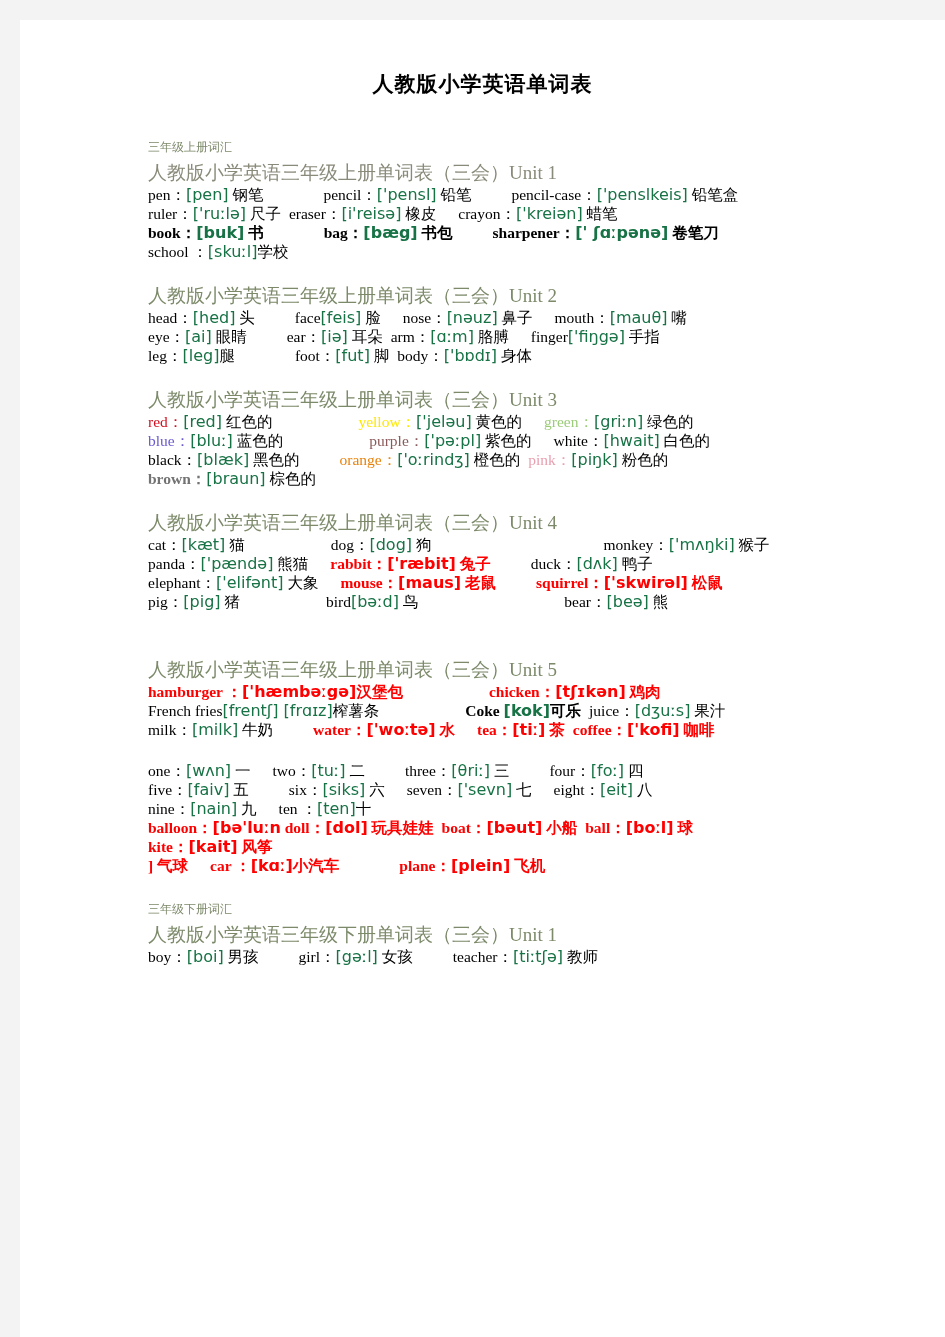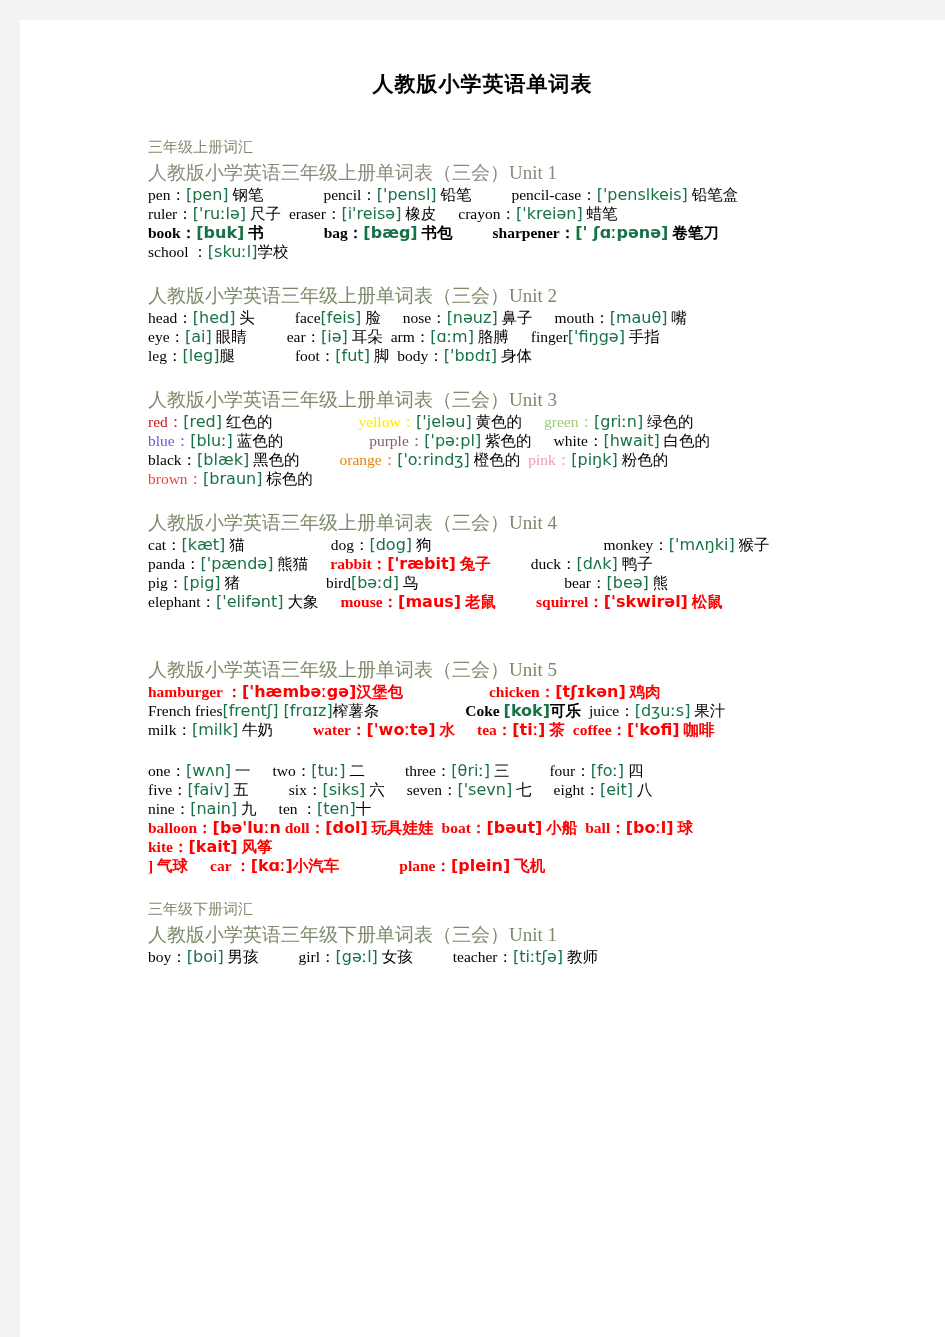--- a/index.html
+++ b/index.html
@@ -32,21 +32,21 @@
     letter-spacing: 1px;
     font-family: "Liberation Serif", "DejaVu Serif", serif;
   }
   .body-area {
     padding: 0 0 0 128px;
     width: 700px;
     box-sizing: content-box;
   }
   .section-label {
     color: #7c8a6a;
-    font-size: 15px;
+    font-size: 12px;
     line-height: 25px;
     margin: 0;
     white-space: nowrap;
   }
   .unit-head {
     color: #8a8a7a;
     font-size: 19px;
     line-height: 25px;
     margin: 0;
     white-space: nowrap;
@@ -83,21 +83,21 @@
   
   .c-red    { color: #d01020; }
   .c-yellow { color: #ffe800; }
   .c-green  { color: #9ccb7a; }
   .c-blue   { color: #6a5acd; }
   .c-purple { color: #8b5a5a; }
   .c-white  { color: #000000; }
   .c-black  { color: #000000; }
   .c-orange { color: #e8820c; font-family: Liberation Serif, serif; }
   .c-pink   { color: #e8a0b0; }
-  .c-brown  { color: #ef4444; }
+  .c-brown  { color: #737373; font-weight: bold; }
 </style>
 </head>
 <body>
 
 <div class="page">
 
   <h1 class="doc-title">人教版小学英语单词表</h1>
 
   <div class="gap-md"></div>
 
@@ -150,26 +150,26 @@
 
     <div class="gap-md"></div>
 
     <div class="unit-head greenish">人教版小学英语三年级上册单词表（三会）Unit 4</div>
     <div class="vocab-line">
       <span><span class="en">cat：</span><span class="ph">[kæt]</span> <span class="cn">猫</span></span><span class="sp5"></span><span><span class="en">dog：</span><span class="ph">[dog]</span> <span class="cn">狗</span></span><span class="sp5"></span><span class="sp5"></span><span><span class="en">monkey：</span><span class="ph">['mʌŋki]</span> <span class="cn">猴子</span></span>
     </div>
     <div class="vocab-line">
       <span><span class="en">panda：</span><span class="ph">['pændə]</span> <span class="cn">熊猫</span></span><span class="sp2"></span><span class="red b"><span class="en">rabbit：</span><span class="ph">['ræbit]</span> <span class="cn">兔子</span></span><span class="sp3"></span><span><span class="en">duck：</span><span class="ph">[dʌk]</span> <span class="cn">鸭子</span></span>
     </div>
-    <div class="vocab-line">
-      <span><span class="en">pig：</span><span class="ph">[pig]</span> <span class="cn">猪</span></span><span class="sp5"></span><span><span class="en">bird</span><span class="ph">[bəːd]</span> <span class="cn">鸟</span></span><span class="sp5"></span><span class="sp4"></span><span><span class="en">bear：</span><span class="ph">[beə]</span> <span class="cn">熊</span></span>
-    </div>
     <div class="vocab-line wrapline">
       <span><span class="en">elephant：</span><span class="ph">['elifənt]</span> <span class="cn">大象</span></span><span class="sp2"></span><span class="red b"><span class="en">mouse：</span><span class="ph">[maus]</span> <span class="cn">老鼠</span></span><span class="sp3"></span><span class="red b"><span class="en">squirrel：</span><span class="ph">['skwirəl]</span> <span class="cn">松鼠</span></span>
     </div>
+    <div class="vocab-line">
+      <span><span class="en">pig：</span><span class="ph">[pig]</span> <span class="cn">猪</span></span><span class="sp5"></span><span><span class="en">bird</span><span class="ph">[bəːd]</span> <span class="cn">鸟</span></span><span class="sp5"></span><span class="sp4"></span><span><span class="en">bear：</span><span class="ph">[beə]</span> <span class="cn">熊</span></span>
+    </div>
 
     <div class="gap-lg"></div>
 
     <div class="unit-head greenish">人教版小学英语三年级上册单词表（三会）Unit 5</div>
     <div class="vocab-line">
       <span class="red b"><span class="en">hamburger ：</span><span class="ph">['hæmbəːgə]</span><span class="cn">汉堡包</span></span><span class="sp5"></span><span class="red b"><span class="en">chicken：</span><span class="ph">[tʃɪkən]</span> <span class="cn">鸡肉</span></span>
     </div>
     <div class="vocab-line">
       <span><span class="en">French fries</span><span class="ph">[frentʃ] [frɑɪz]</span><span class="cn">榨薯条</span></span><span class="sp5"></span><span class="b"><span class="en">Coke</span> <span class="ph">[kok]</span><span class="cn">可乐</span></span><span class="sp1"></span><span><span class="en">juice：</span><span class="ph">[dʒuːs]</span> <span class="cn">果汁</span></span>
     </div>

